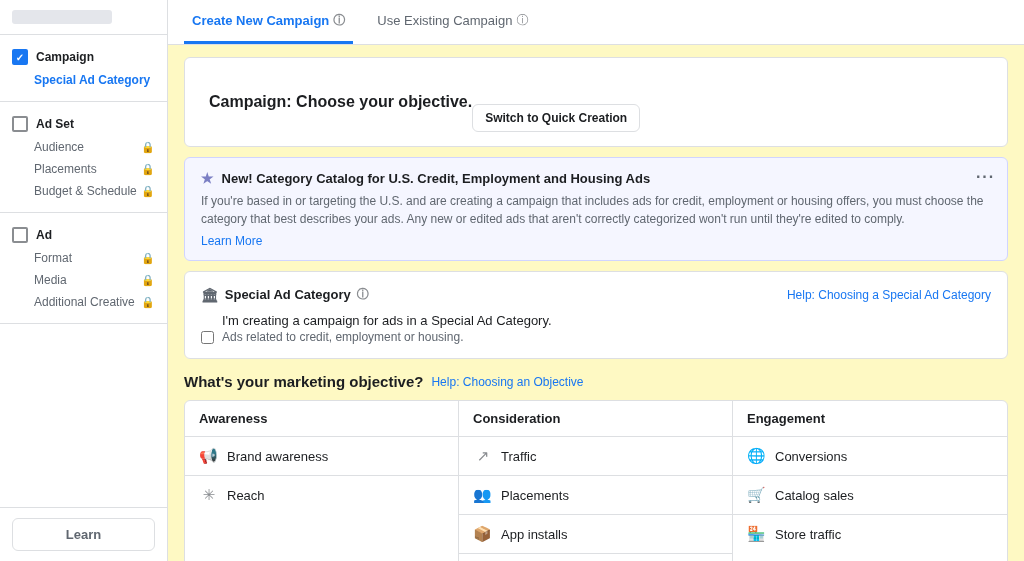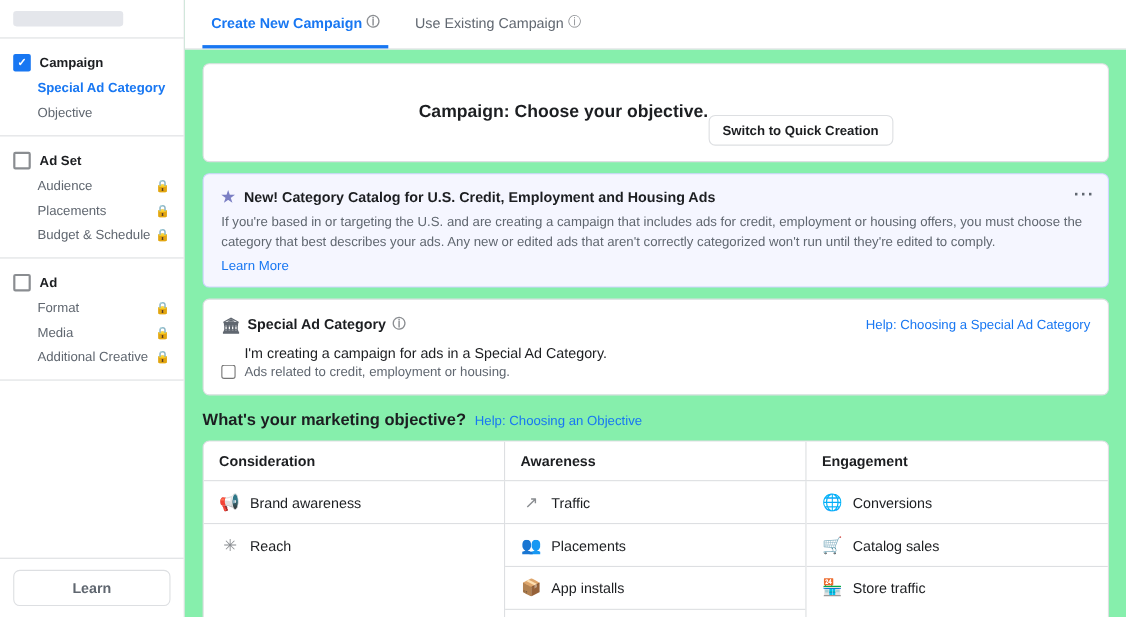--- a/index.html
+++ b/index.html
@@ -100,21 +100,21 @@
       color: #606770;
       text-align: center;
     }
 
     
     .main {
       flex: 1;
       display: flex;
       flex-direction: column;
       overflow: hidden;
-      background: #86efac;
+      background: #fef9c3;
       padding: 0;
     }
 
     
     .tabs-bar {
       background: #fff;
       border-bottom: 1px solid #dddfe2;
       display: flex;
       padding: 0 16px;
     }
@@ -148,21 +148,21 @@
 
     
     .campaign-header {
       background: #fff;
       border: 1px solid #dddfe2;
       border-radius: 6px;
       padding: 14px 24px;
       margin-top: 12px;
       display: flex;
       align-items: center;
-      justify-content: center;
+      justify-content: flex-start;
     }
     .campaign-title {
       font-size: 16px;
       font-weight: 600;
     }
     .campaign-title span.label {
       font-weight: 700;
     }
     .switch-btn {
       padding: 6px 12px;
@@ -344,23 +344,20 @@
     <div class="sidebar-blurred"></div>
   </div>
 
   <div class="sidebar-section">
     <div class="sidebar-section-header">
       <div class="check-icon">✓</div>
       <span>Campaign</span>
     </div>
     <div class="sidebar-item active">
       <span>Special Ad Category</span>
-    </div>
-    <div class="sidebar-item">
-      <span>Objective</span>
     </div>
   </div>
 
   <div class="sidebar-section">
     <div class="sidebar-section-header">
       <div class="ad-icon"></div>
       <span>Ad Set</span>
     </div>
     <div class="sidebar-item">
       <span>Audience</span>
@@ -451,22 +448,22 @@
     </div>
 
     <div class="objective-section">
       <div class="objective-header">
         <span class="obj-title">What's your marketing objective?</span>
         <a class="help-link">Help: Choosing an Objective</a>
       </div>
       <div class="objective-grid">
 
         <div class="obj-col-headers">
+          <div class="obj-col-header">Awareness</div>
           <div class="obj-col-header">Consideration</div>
-          <div class="obj-col-header">Awareness</div>
           <div class="obj-col-header">Engagement</div>
         </div>
 
         <div class="obj-rows">
 
           <div class="obj-column">
             <div class="obj-item">
               <span class="obj-icon">📢</span>
               <span>Brand awareness</span>
             </div>

